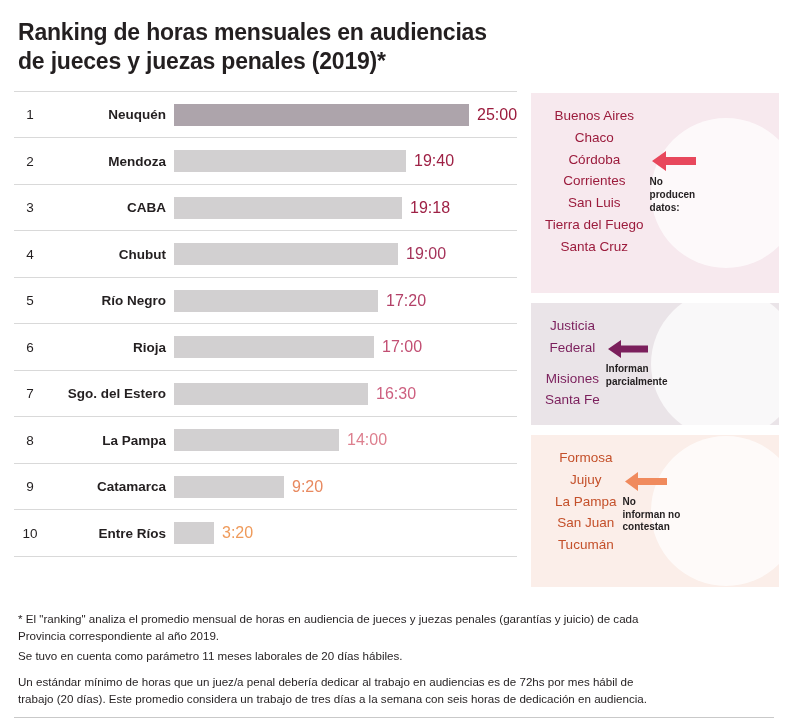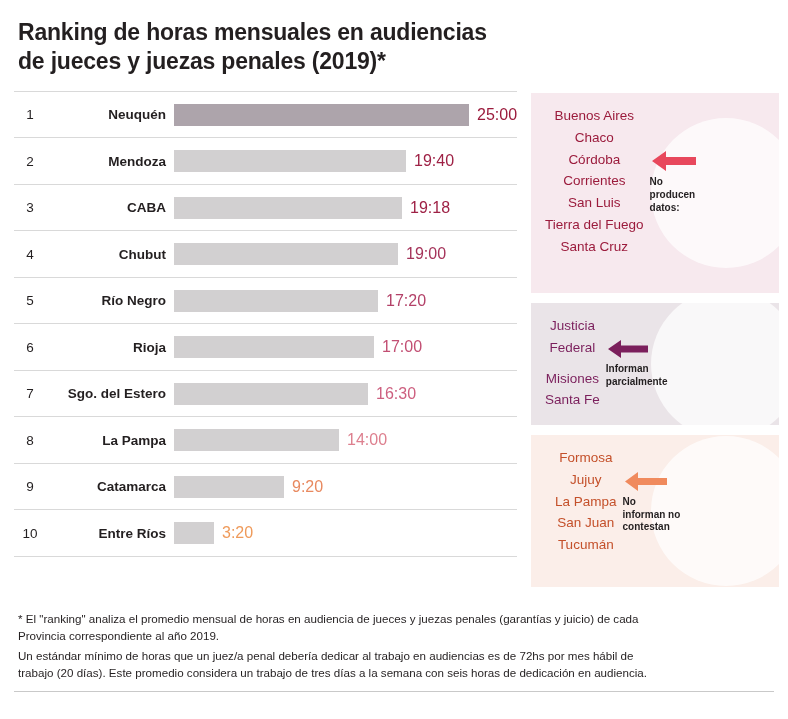--- a/index.html
+++ b/index.html
@@ -360,20 +360,21 @@
       </div>
 
     </div>
   </div>
 
   <div class="notes">
     <div class="note tight">
       <div>*  El "ranking" analiza el promedio mensual de horas en audiencia de jueces y juezas penales (garantías y juicio) de cada</div>
       <div>Provincia correspondiente al año 2019.</div>
     </div>
+    <div class="note">Se tuvo en cuenta como parámetro 11 meses laborales de 20 días hábiles.</div>
     <div class="note">
       <div>Un estándar mínimo de horas que un juez/a penal debería dedicar al trabajo en audiencias es de 72hs por mes hábil de</div>
       <div>trabajo (20 días). Este promedio considera un trabajo de tres días a la semana con seis horas de dedicación en audiencia.</div>
     </div>
   </div>
 
   <div class="footer">
     
     
   </div>

